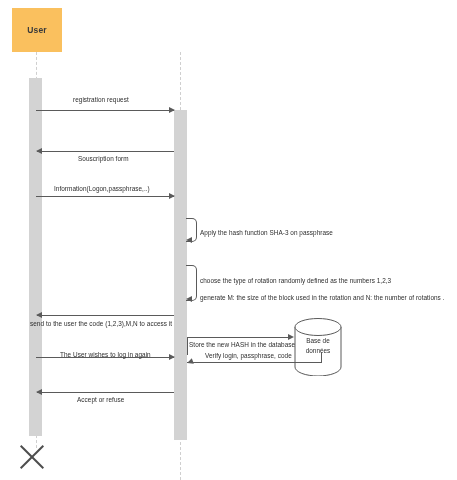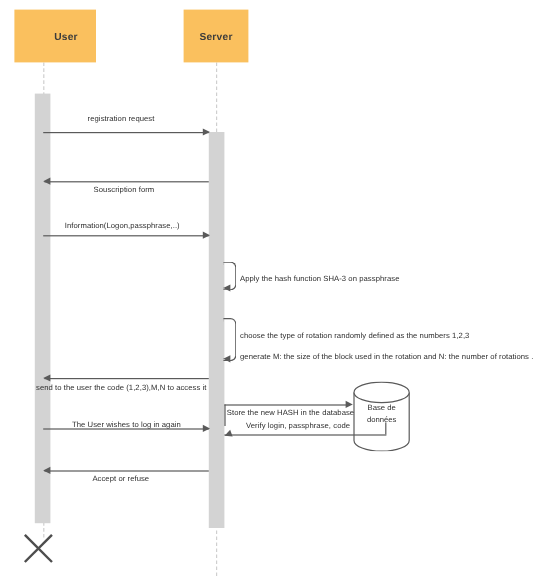--- a/index.html
+++ b/index.html
@@ -96,25 +96,22 @@
   .destroy-x span.b { transform: rotate(-45deg); }
 </style>
 </head>
 <body>
 
 <div id="canvas">
 
   <div class="lifeline" style="left:36px; top:52px; height:396px;"></div>
   <div class="lifeline" style="left:180px; top:52px; height:428px;"></div>
 
-  <div class="actor-box" style="left:12px; top:8px; width:50px; height:44px;padding-left:18px;">
+  <div class="actor-box" style="left:12px; top:8px; width:50px; height:44px;">
     <span>User</span>
-  </div>
-  <div class="actor-box" style="left:153px; top:8px; width:54px; height:44px;">
-    <span>Server</span>
   </div>
 
   <div class="activation" style="left:29px; top:78px; width:13px; height:358px;"></div>
   <div class="activation" style="left:174px; top:110px; width:13px; height:330px;"></div>
 
   <div class="msg-line" style="left:36px; top:110px; width:138px;"></div>
   <div class="arrow-head arrow-right" style="left:169px; top:106.8px;"></div>
   <div class="msg-label" style="left:73px; top:96px;">registration request</div>
 
   <div class="msg-line" style="left:37px; top:151px; width:137px;"></div>

